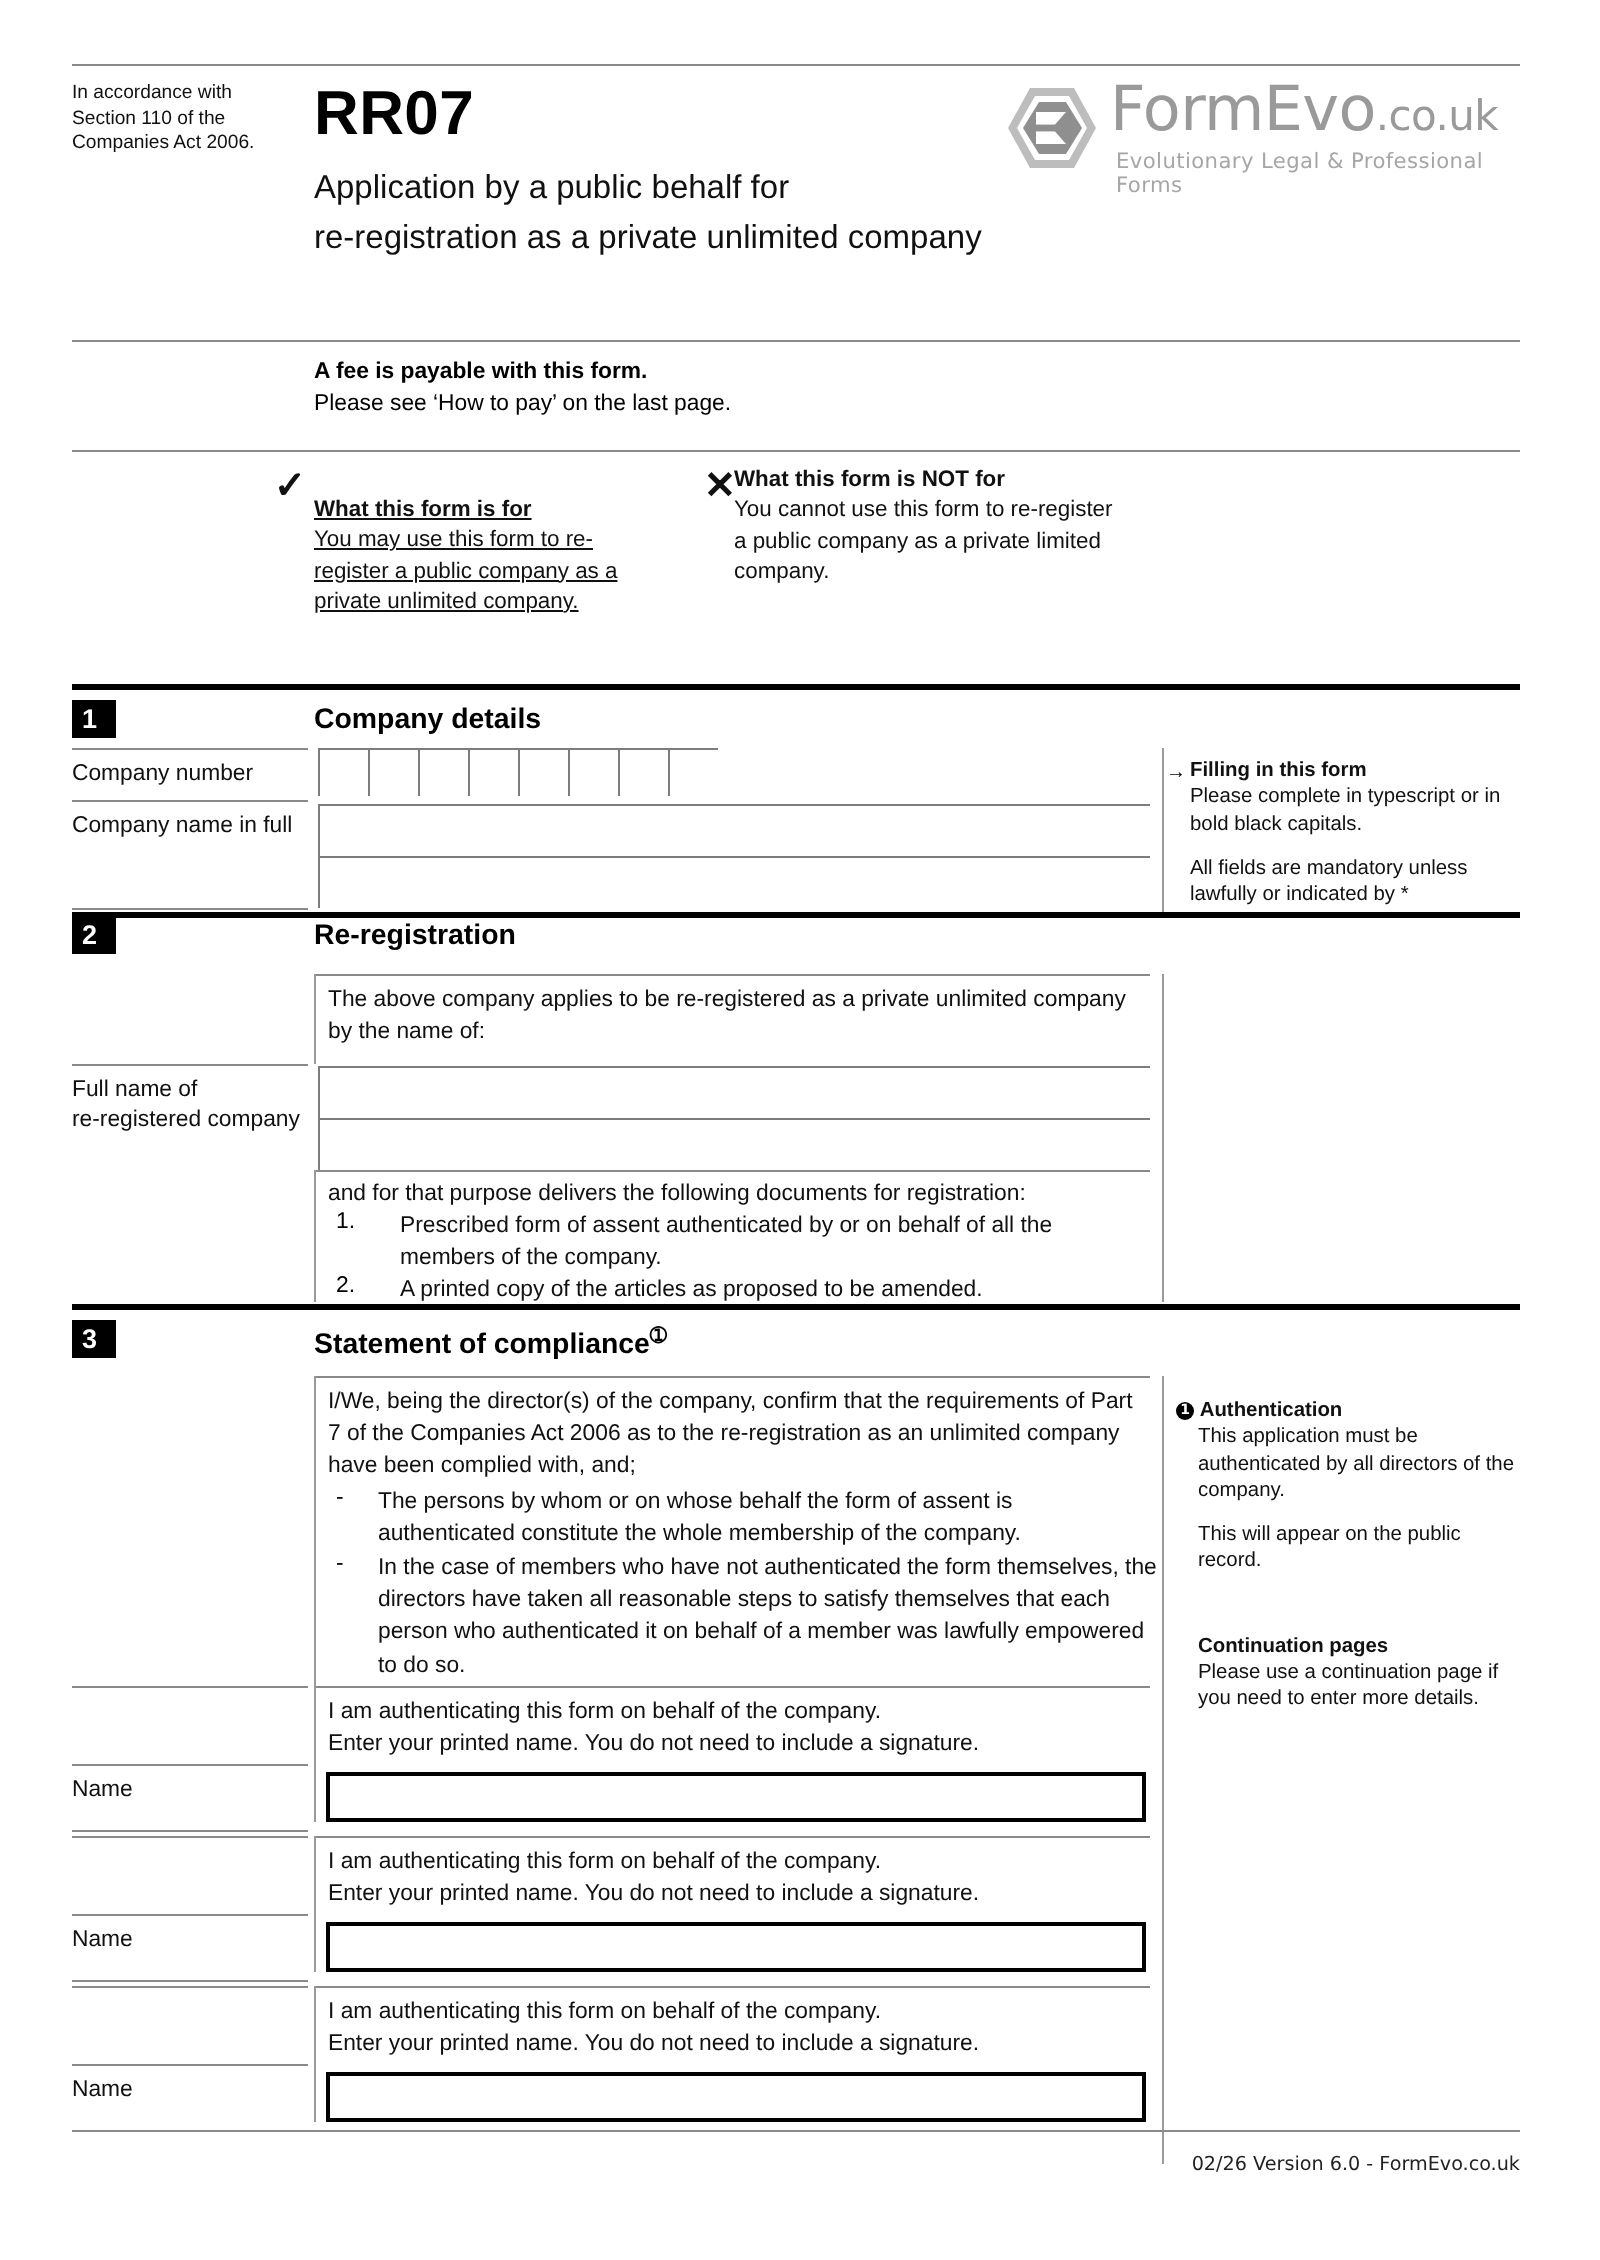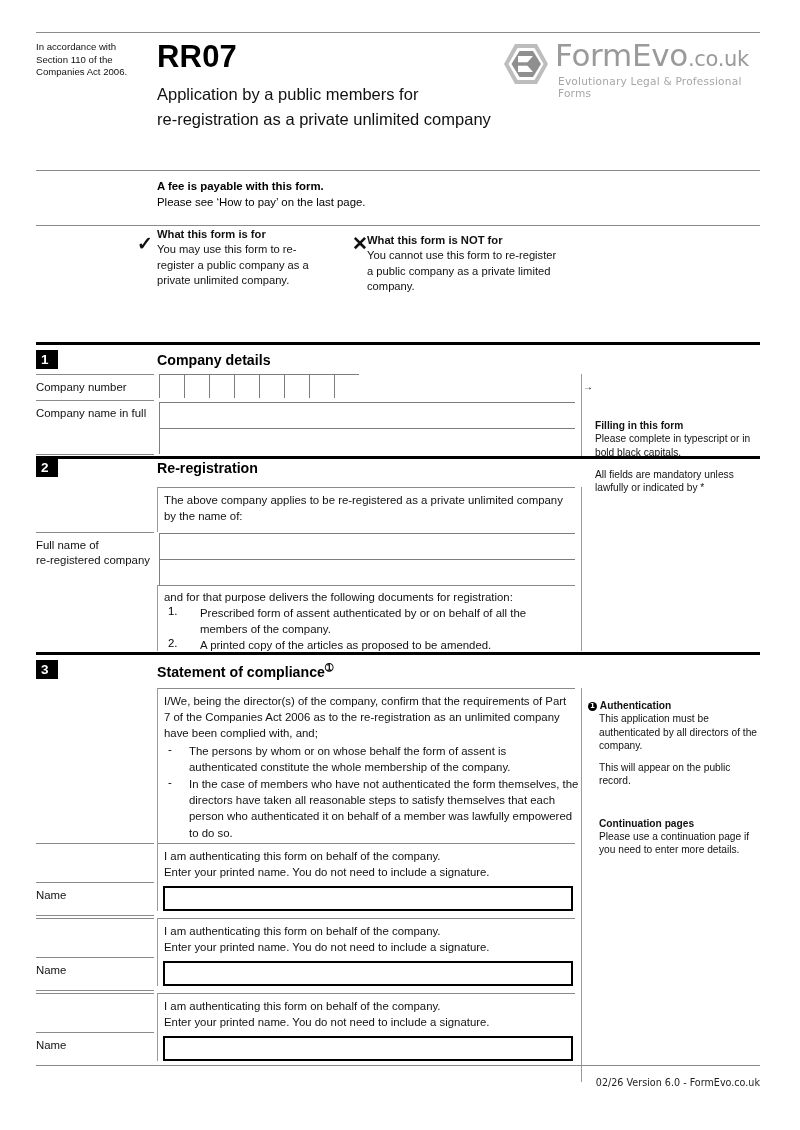--- a/index.html
+++ b/index.html
@@ -104,21 +104,21 @@
 </head>
 <body>
 
 <div class="page">
 
   <div class="hr-thin" style="left:36px;top:32px;width:724px;"></div>
 
   <div class="acc">In accordance with Section 110 of the Companies Act 2006.</div>
   <div class="formcode">RR07</div>
   <div class="formtitle">
-    <div>Application by a public members for</div>
+    <div>Application by a public behalf for</div>
     <div>re-registration as a private unlimited company</div>
   </div>
 
   <div class="logo">
     <svg class="logo-hex" width="46" height="42" viewBox="0 0 46 42">
       <polygon points="12,1 34,1 45,21 34,41 12,41 1,21" fill="#bdbdbd"></polygon>
       <polygon points="14.5,5 31.5,5 40.5,21 31.5,37 14.5,37 5.5,21" fill="#ffffff"></polygon>
       <polygon points="16.5,8 30,8 38,21 30,34 16.5,34 8.5,21" fill="#8f8f8f"></polygon>
       <path d="M15 13 L30 13 L23 21 L30 29 L15 29 Z" fill="#ffffff"></path>
       <rect x="15" y="19.3" width="10" height="3.4" fill="#8f8f8f"></rect>
@@ -129,21 +129,21 @@
 
   <div class="hr-thin" style="left:36px;top:170px;width:724px;"></div>
   <div class="fee">
     <b>A fee is payable with this form.</b><br>
     <span>Please see ‘How to pay’ on the last page.</span>
   </div>
 
   <div class="hr-thin" style="left:36px;top:225px;width:724px;"></div>
 
   <div class="mark" style="left:137px;top:234px;">✓</div>
-  <div class="info" style="left:157px;top:227px;width:172px;">
+  <div class="info" style="left:157px;top:248px;width:172px;text-decoration:underline;">
     <span class="hd">What this form is for</span><br>
     <span>You may use this form to re-register a public company as a private unlimited company.</span>
   </div>
 
   <div class="mark" style="left:352px;top:234px;">✕</div>
   <div class="info" style="left:367px;top:233px;width:190px;">
     <span class="hd">What this form is NOT for</span><br>
     <span>You cannot use this form to re-register a public company as a private limited company.</span>
   </div>
 
@@ -170,21 +170,21 @@
   <div class="fbox" style="left:159px;top:402px;width:416px;height:26px;">
     <span class="ftext" style="left:6px;top:4px;position:absolute;"></span>
   </div>
   <div class="fbox" style="left:159px;top:428px;width:416px;height:26px;">
     <span class="ftext" style="left:6px;top:4px;position:absolute;"></span>
   </div>
   <div class="hr-thin" style="left:36px;top:454px;width:118px;"></div>
 
   <div class="vline" style="left:581px;top:374px;height:82px;"></div>
   <div class="arrow" style="left:583px;top:381px;">→</div>
-  <div class="gpanel" style="left:595px;top:379px;width:165px;margin-top:40px;">
+  <div class="gpanel" style="left:595px;top:379px;width:165px;">
     <p class="gh">Filling in this form</p>
     <p>Please complete in typescript or in bold black capitals.</p>
     <div class="gap"></div>
     <p>All fields are mandatory unless lawfully or indicated by *</p>
   </div>
 
   <div class="hr-black" style="left:36px;top:456px;width:724px;"></div>
   <div class="secnum" style="left:36px;top:458px;">2</div>
   <div class="sectitle" style="left:157px;top:460px;">Re-registration</div>
 

